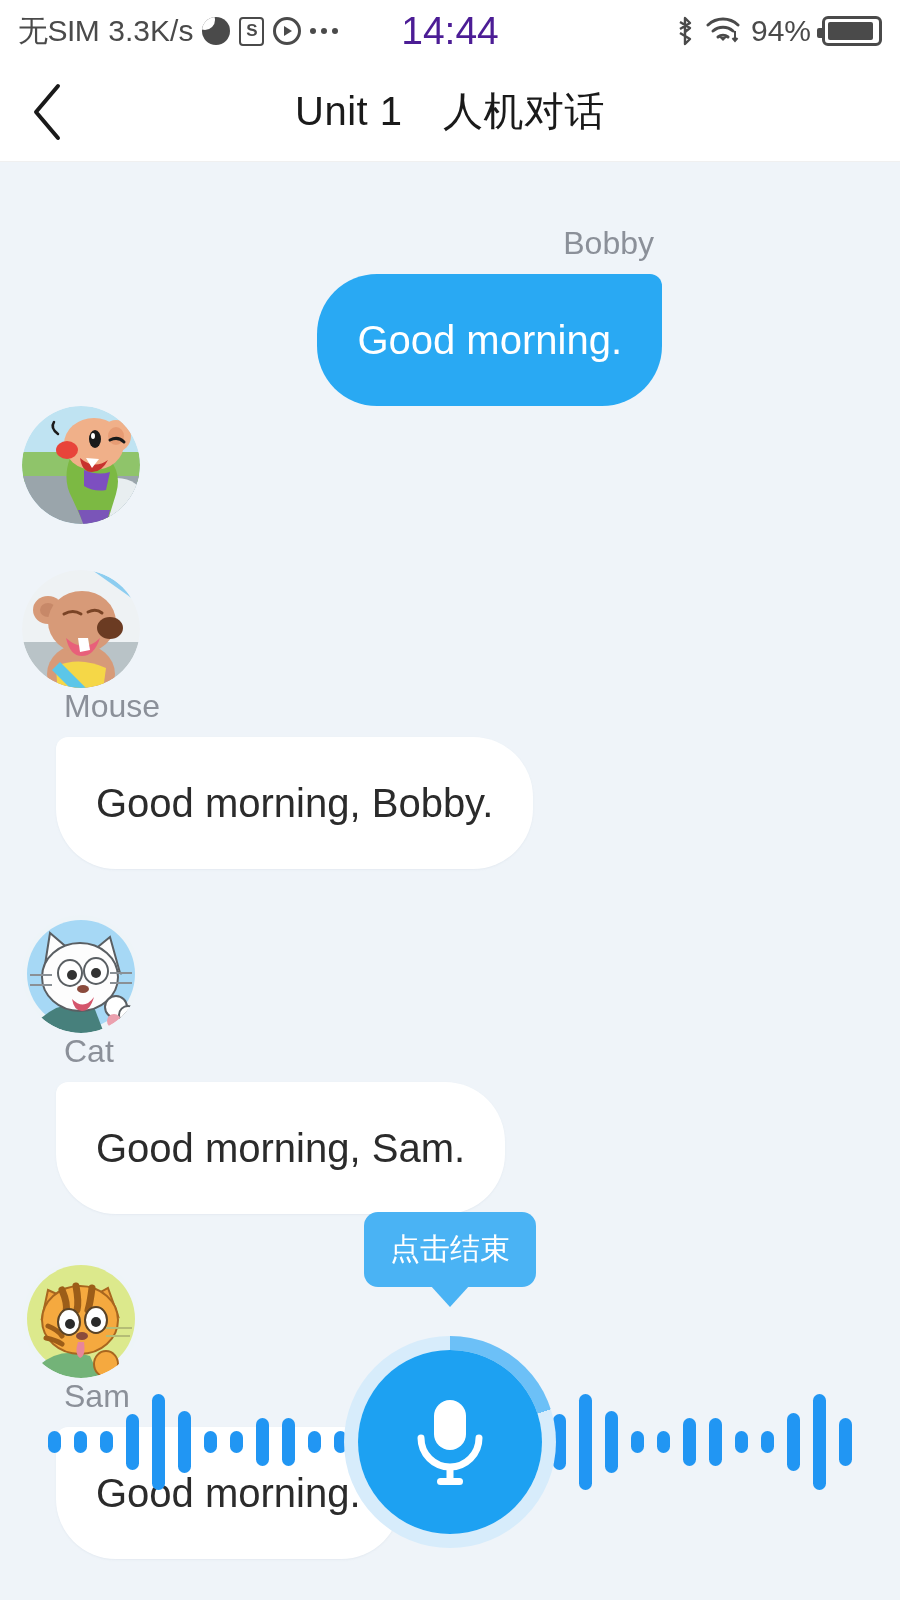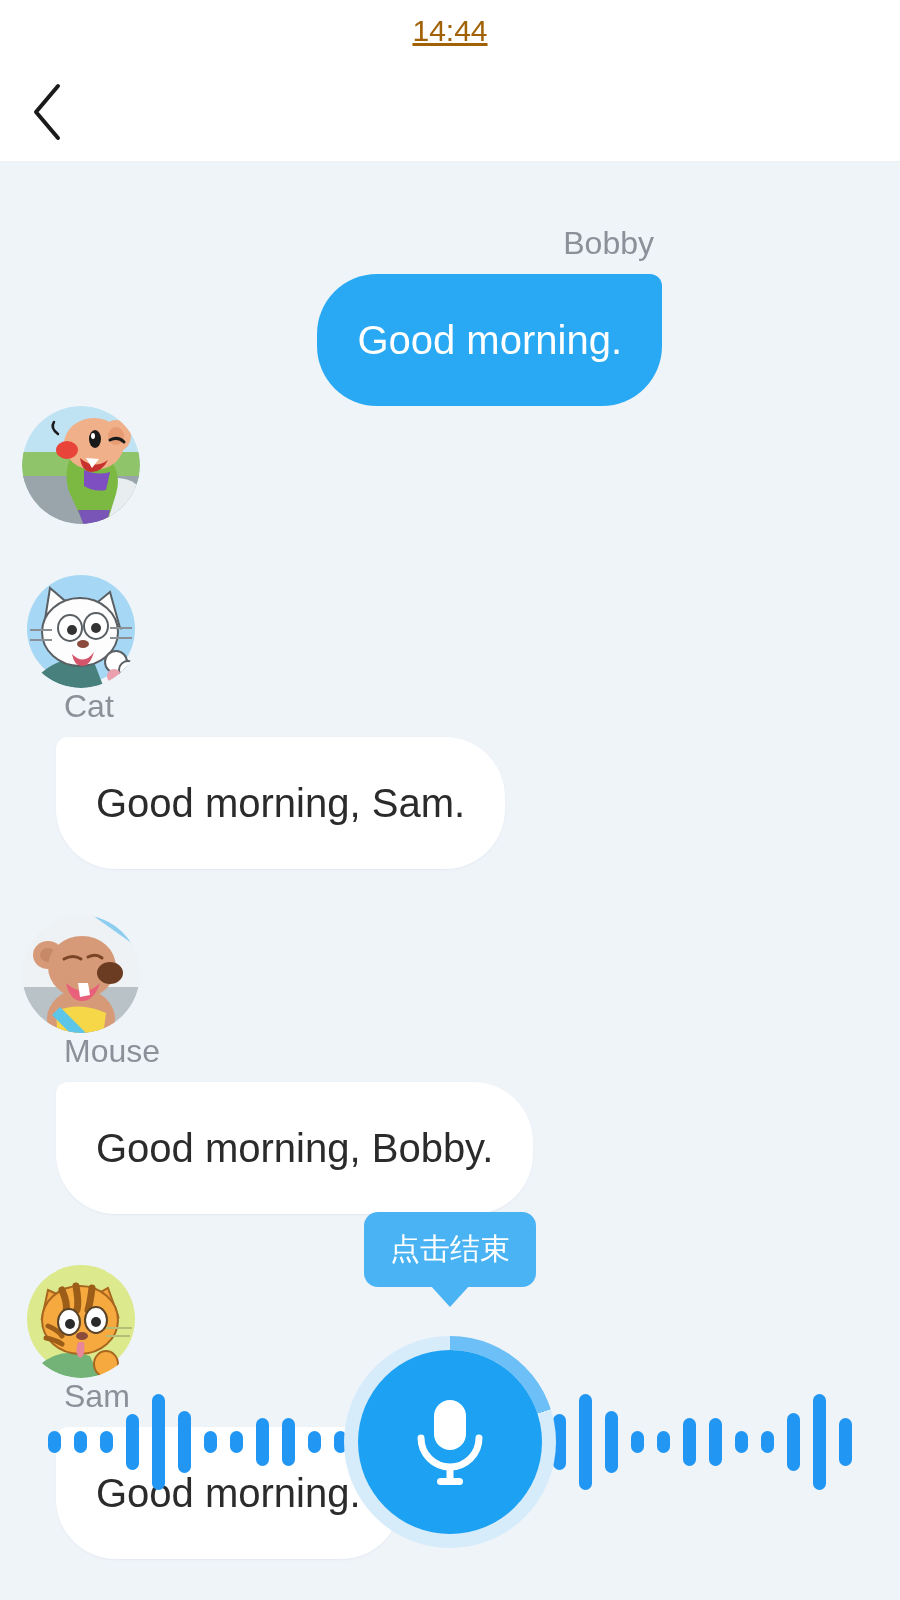--- a/index.html
+++ b/index.html
@@ -39,21 +39,21 @@
   }
   .ic-play i{
     width:0;height:0;border-left:8px solid #4a4a4a;
     border-top:5px solid transparent;border-bottom:5px solid transparent;
     margin-left:2px; display:block;
   }
   .ic-dots{ display:flex; gap:5px; align-items:center; }
   .ic-dots b{ width:6px;height:6px;border-radius:50%;background:#4a4a4a;display:block;}
   .sb-time{
     position:absolute;left:50%;transform:translateX(-50%);
-    font-size:30px;color:#a16207;text-decoration:underline;
+    font-size:39px;color:#4c1d95;
   }
   .sb-right{
     margin-left:auto; display:flex; align-items:center; gap:11px;
   }
   .ic-bt{ width:20px;height:32px; position:relative; }
   .ic-bt svg{ display:block; }
   .ic-wifi{ width:34px;height:28px; position:relative; }
   .sb-batt-text{ font-size:30px;color:#4a4a4a; }
   .ic-batt{
     width:60px;height:30px;border:3px solid #4a4a4a;border-radius:6px;
@@ -161,29 +161,65 @@
   .wave.left{ left:48px; }
   .wave.right{ right:48px; }
   .wave b{
     display:block; width:13px; background:#2196f3; border-radius:7px;
   }
 </style>
 </head>
 <body>
 
 <div class="statusbar">
+  <div class="sb-left">
+    <span class="sb-text">无SIM</span>
+    <span class="sb-speed">3.3K/s</span>
+    <span class="ic-weather"></span>
+    <span class="ic-sq">S</span>
+    <span class="ic-play">
+        <i></i>
+      </span>
+    <span class="ic-dots">
+        <b></b>
+        <b></b>
+        <b></b>
+      </span>
+  </div>
   <span class="sb-time">14:44</span>
+  <div class="sb-right">
+    <span class="ic-bt">
+      <svg width="20" height="32" viewBox="0 0 20 32">
+        <path d="M5 7 L15 13 L10 17 L10 3 L15 8 L5 14" fill="none" stroke="#4a4a4a" stroke-width="2.4" stroke-linejoin="round"></path>
+        <path d="M10 17 L10 29 L15 24 L5 18" fill="none" stroke="#4a4a4a" stroke-width="2.4" stroke-linejoin="round"></path>
+      </svg>
+    </span>
+    <span class="ic-wifi">
+      <svg width="34" height="28" viewBox="0 0 34 28">
+        <path d="M2 8 A22 22 0 0 1 32 8" fill="none" stroke="#4a4a4a" stroke-width="3" stroke-linecap="round"></path>
+        <path d="M7 14 A15 15 0 0 1 27 14" fill="none" stroke="#4a4a4a" stroke-width="3" stroke-linecap="round"></path>
+        <path d="M12 20 A8 8 0 0 1 22 20" fill="none" stroke="#4a4a4a" stroke-width="3" stroke-linecap="round"></path>
+        <path d="M17 24 L13 20 L21 20 Z" fill="#4a4a4a"></path>
+        <path d="M29 14 L29 24 M26.5 21 L29 24 L31.5 21" fill="none" stroke="#4a4a4a" stroke-width="2"></path>
+      </svg>
+    </span>
+    <span class="sb-batt-text">94%</span>
+    <span class="ic-batt">
+        <i id="batt-fill" style="width: 94%;"></i>
+      </span>
+  </div>
 </div>
 
 <div class="header">
   <div class="back-btn">
     <svg width="36" height="60" viewBox="0 0 36 60">
       <path d="M28 4 L6 30 L28 56" fill="none" stroke="#1a1a1a" stroke-width="4" stroke-linecap="round" stroke-linejoin="round"></path>
     </svg>
   </div>
+  <div class="header-title">Unit 1　人机对话</div>
 </div>
 
 <div class="chat">
 
   <div class="msg-row right">
     <div class="msg-col">
       <div class="speaker">Bobby</div>
       <div class="bubble out">Good morning.</div>
     </div>
     <div class="avatar">
@@ -213,20 +249,52 @@
           <path d="M36 28 q-8 -6 -4 -12" fill="none" stroke="#1a1a1a" stroke-width="2.5" stroke-linecap="round"></path>
         </g>
       </svg>
     </div>
   </div>
 
   <div class="msg-row left">
     <div class="avatar">
       <svg viewBox="0 0 118 118" width="118" height="118">
         <defs>
+            <clipPath id="cm">
+              <circle cx="59" cy="59" r="59"></circle>
+            </clipPath>
+          </defs>
+        <g clip-path="url(#cm)">
+          <rect width="118" height="118" fill="#eef2f4"></rect>
+          <path d="M70 0 L118 0 L118 34 Z" fill="#8ccdf0"></path>
+          <path d="M0 72 h118 v46 h-118 z" fill="#b9c3c7"></path>
+          <ellipse cx="59" cy="104" rx="34" ry="30" fill="#d79a78"></ellipse>
+          <path d="M34 96 q24 -10 50 2 l-4 30 h-44 z" fill="#f5d747"></path>
+          <path d="M38 92 l34 34 l-8 8 l-34 -34 z" fill="#5cc6e8"></path>
+          <ellipse cx="26" cy="40" rx="15" ry="14" fill="#d79a78"></ellipse>
+          <ellipse cx="26" cy="40" rx="8" ry="7" fill="#c78868"></ellipse>
+          <ellipse cx="60" cy="52" rx="34" ry="31" fill="#d79a78"></ellipse>
+          <ellipse cx="88" cy="58" rx="13" ry="11" fill="#6b3b22"></ellipse>
+          <path d="M42 44 q9 -5 17 0" fill="none" stroke="#7a4426" stroke-width="3" stroke-linecap="round"></path>
+          <path d="M66 42 q8 -4 14 1" fill="none" stroke="#7a4426" stroke-width="3" stroke-linecap="round"></path>
+          <path d="M44 68 q18 16 34 0 q-6 18 -18 18 q-12 0 -16 -18" fill="#e8607a"></path>
+          <path d="M56 68 l10 0 l2 12 l-10 2 z" fill="#fff"></path>
+        </g>
+      </svg>
+    </div>
+    <div class="msg-col">
+      <div class="speaker">Mouse</div>
+      <div class="bubble in">Good morning, Bobby.</div>
+    </div>
+  </div>
+
+  <div class="msg-row left">
+    <div class="avatar">
+      <svg viewBox="0 0 118 118" width="118" height="118">
+        <defs>
             <clipPath id="cc">
               <circle cx="59" cy="59" r="59"></circle>
             </clipPath>
           </defs>
         <g clip-path="url(#cc)">
           <rect width="118" height="118" fill="#eef4f8"></rect>
           <circle cx="59" cy="59" r="54" fill="#a6d8f5"></circle>
           <path d="M18 104 q24 -22 54 -12 l10 26 h-70 z" fill="#47807c"></path>
           <path d="M28 18 L22 56 L56 42 Z" fill="#fdfdfd" stroke="#5a5f63" stroke-width="2"></path>
           <path d="M88 22 L98 58 L66 40 Z" fill="#fdfdfd" stroke="#5a5f63" stroke-width="2"></path>
@@ -240,52 +308,20 @@
           <path d="M8 60 h22 M8 70 h22 M88 58 h22 M88 68 h22" stroke="#8a9095" stroke-width="2"></path>
           <circle cx="94" cy="92" r="11" fill="#fff" stroke="#5a5f63" stroke-width="2"></circle>
           <circle cx="106" cy="100" r="9" fill="#fff" stroke="#5a5f63" stroke-width="2"></circle>
           <circle cx="92" cy="106" r="7" fill="#eba0ae"></circle>
         </g>
       </svg>
     </div>
     <div class="msg-col">
       <div class="speaker">Cat</div>
       <div class="bubble in">Good morning, Sam.</div>
-    </div>
-  </div>
-
-  <div class="msg-row left">
-    <div class="avatar">
-      <svg viewBox="0 0 118 118" width="118" height="118">
-        <defs>
-            <clipPath id="cm">
-              <circle cx="59" cy="59" r="59"></circle>
-            </clipPath>
-          </defs>
-        <g clip-path="url(#cm)">
-          <rect width="118" height="118" fill="#eef2f4"></rect>
-          <path d="M70 0 L118 0 L118 34 Z" fill="#8ccdf0"></path>
-          <path d="M0 72 h118 v46 h-118 z" fill="#b9c3c7"></path>
-          <ellipse cx="59" cy="104" rx="34" ry="30" fill="#d79a78"></ellipse>
-          <path d="M34 96 q24 -10 50 2 l-4 30 h-44 z" fill="#f5d747"></path>
-          <path d="M38 92 l34 34 l-8 8 l-34 -34 z" fill="#5cc6e8"></path>
-          <ellipse cx="26" cy="40" rx="15" ry="14" fill="#d79a78"></ellipse>
-          <ellipse cx="26" cy="40" rx="8" ry="7" fill="#c78868"></ellipse>
-          <ellipse cx="60" cy="52" rx="34" ry="31" fill="#d79a78"></ellipse>
-          <ellipse cx="88" cy="58" rx="13" ry="11" fill="#6b3b22"></ellipse>
-          <path d="M42 44 q9 -5 17 0" fill="none" stroke="#7a4426" stroke-width="3" stroke-linecap="round"></path>
-          <path d="M66 42 q8 -4 14 1" fill="none" stroke="#7a4426" stroke-width="3" stroke-linecap="round"></path>
-          <path d="M44 68 q18 16 34 0 q-6 18 -18 18 q-12 0 -16 -18" fill="#e8607a"></path>
-          <path d="M56 68 l10 0 l2 12 l-10 2 z" fill="#fff"></path>
-        </g>
-      </svg>
-    </div>
-    <div class="msg-col">
-      <div class="speaker">Mouse</div>
-      <div class="bubble in">Good morning, Bobby.</div>
     </div>
   </div>
 
   <div class="msg-row left">
     <div class="avatar">
       <svg viewBox="0 0 118 118" width="118" height="118">
         <defs>
             <clipPath id="cs">
               <circle cx="59" cy="59" r="59"></circle>
             </clipPath>

